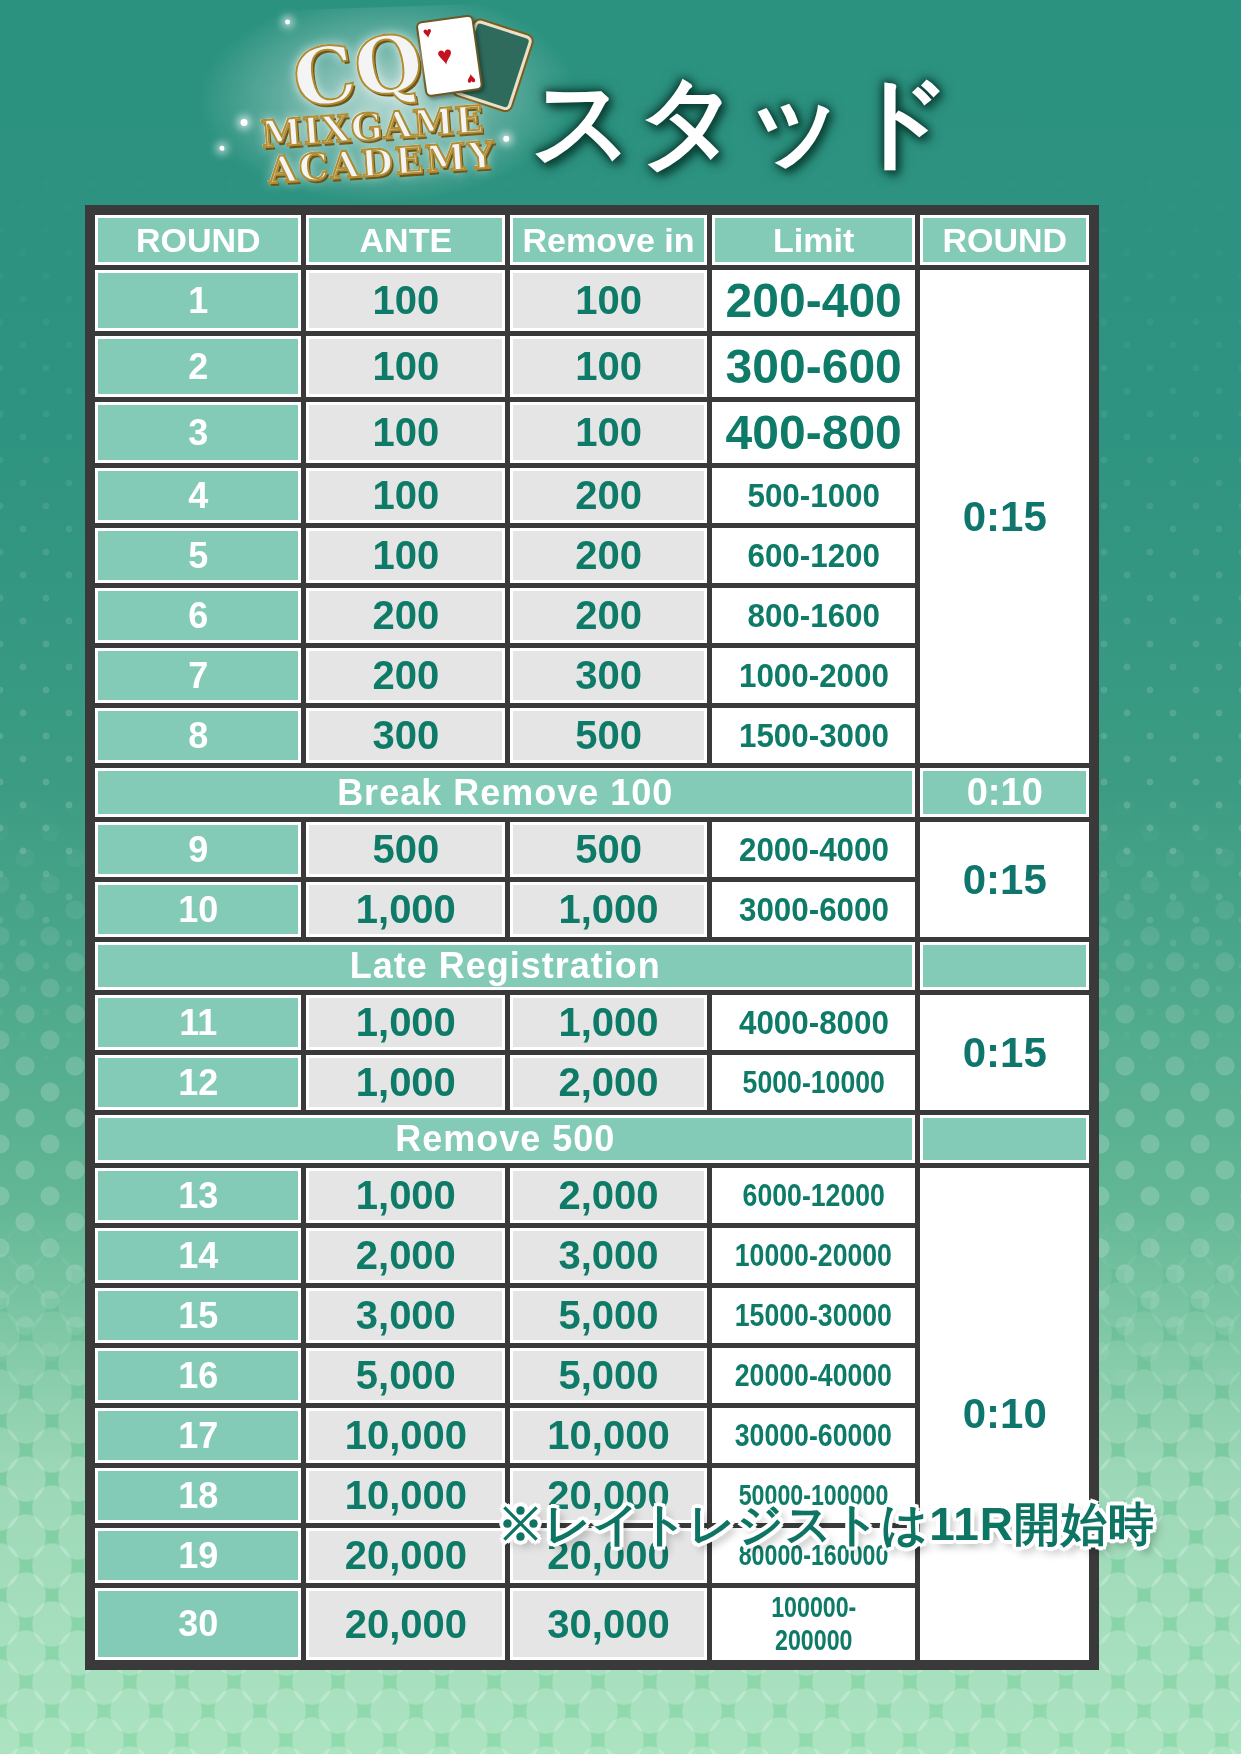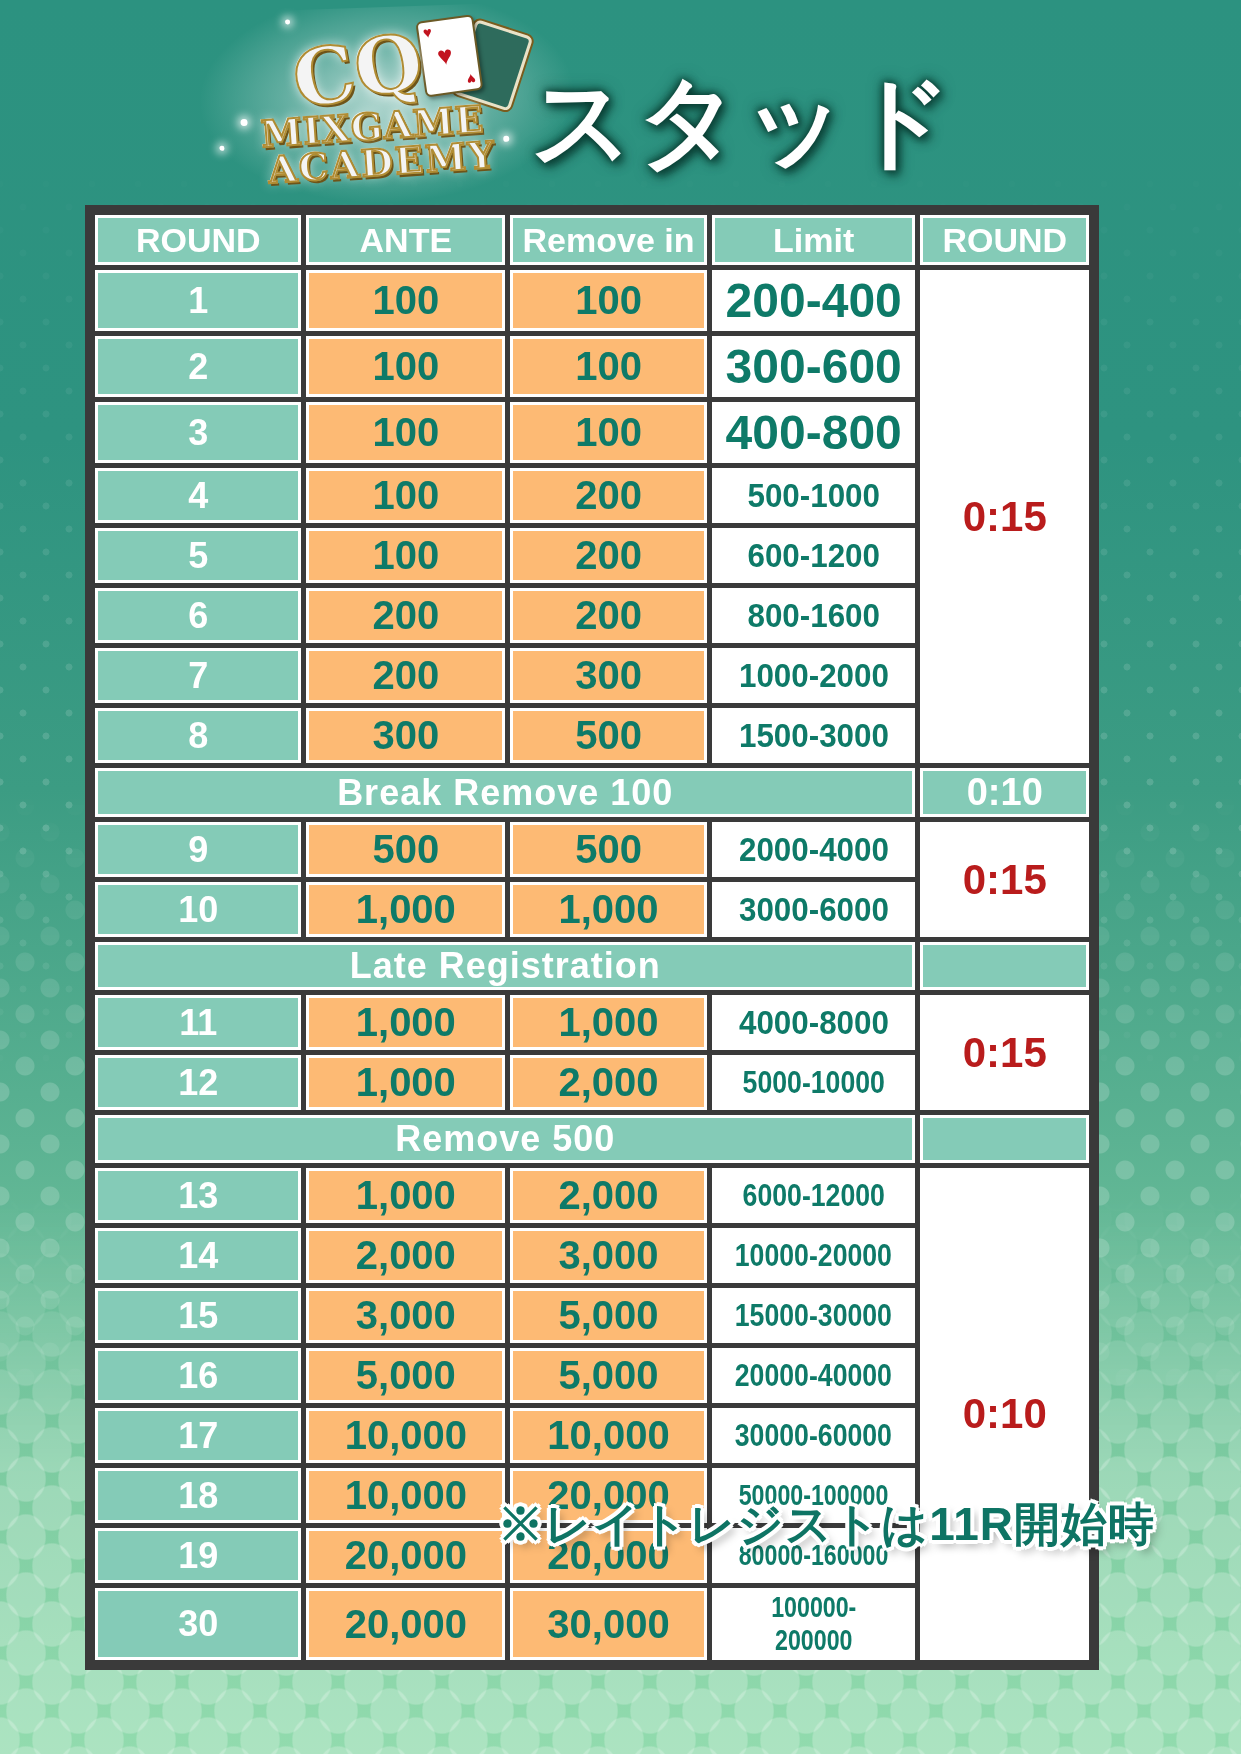--- a/index.html
+++ b/index.html
@@ -69,24 +69,24 @@
     text-shadow:0 0 6px rgba(9,59,48,.9),0 0 16px rgba(9,59,48,.6),4px 5px 10px rgba(6,46,38,.75),-2px -2px 8px rgba(9,59,48,.5);}
 
   
   .table-wrap{position:absolute;left:85px;top:205px;}
   table{width:1014px;border-collapse:separate;border-spacing:5px;background:#3A3A3A;
     border:5px solid #3A3A3A;table-layout:fixed;}
   th,td{border:3px solid #fff;text-align:center;vertical-align:middle;padding:0;
     font-weight:bold;overflow:hidden;}
   th{background:#84CBB7;color:#fff;font-size:34px;height:44px;}
   td.round{background:#84CBB7;color:#fff;font-size:36px;height:49px;}
-  td.val{background:#fdba74;color:#0E7A68;font-size:40px;margin-left:12px;}
+  td.val{background:#e5e5e5;color:#0E7A68;font-size:40px;margin-left:12px;}
   td.limit{background:#fff;color:#0E7A68;}
   td.break-label{background:#84CBB7;color:#fff;font-size:36px;height:38px;letter-spacing:1px;margin-top:16px;}
-  td.time-white{background:#fff;color:#b91c1c;font-size:42px;}
+  td.time-white{background:#fff;color:#0f766e;font-size:42px;}
   td.time-green{background:#84CBB7;color:#fff;font-size:38px;}
   .lm-s{font-size:48px;}
   .lm-m{font-size:33px;display:inline-block;transform:scaleX(.95);}
   .lm-l{font-size:31px;display:inline-block;transform:scaleX(.86);}
   .lm-xl{font-size:29px;display:inline-block;transform:scaleX(.80);}
 
   .footnote{position:absolute;top:1494px;right:86px;
     font-size:46px;font-weight:bold;color:#0E7464;letter-spacing:1px;white-space:nowrap;
     text-shadow:-3px -3px 0 #fff,3px -3px 0 #fff,-3px 3px 0 #fff,3px 3px 0 #fff,
       -4px 0 0 #fff,4px 0 0 #fff,0 -4px 0 #fff,0 4px 0 #fff,5px 6px 8px rgba(0,0,0,.35);}

